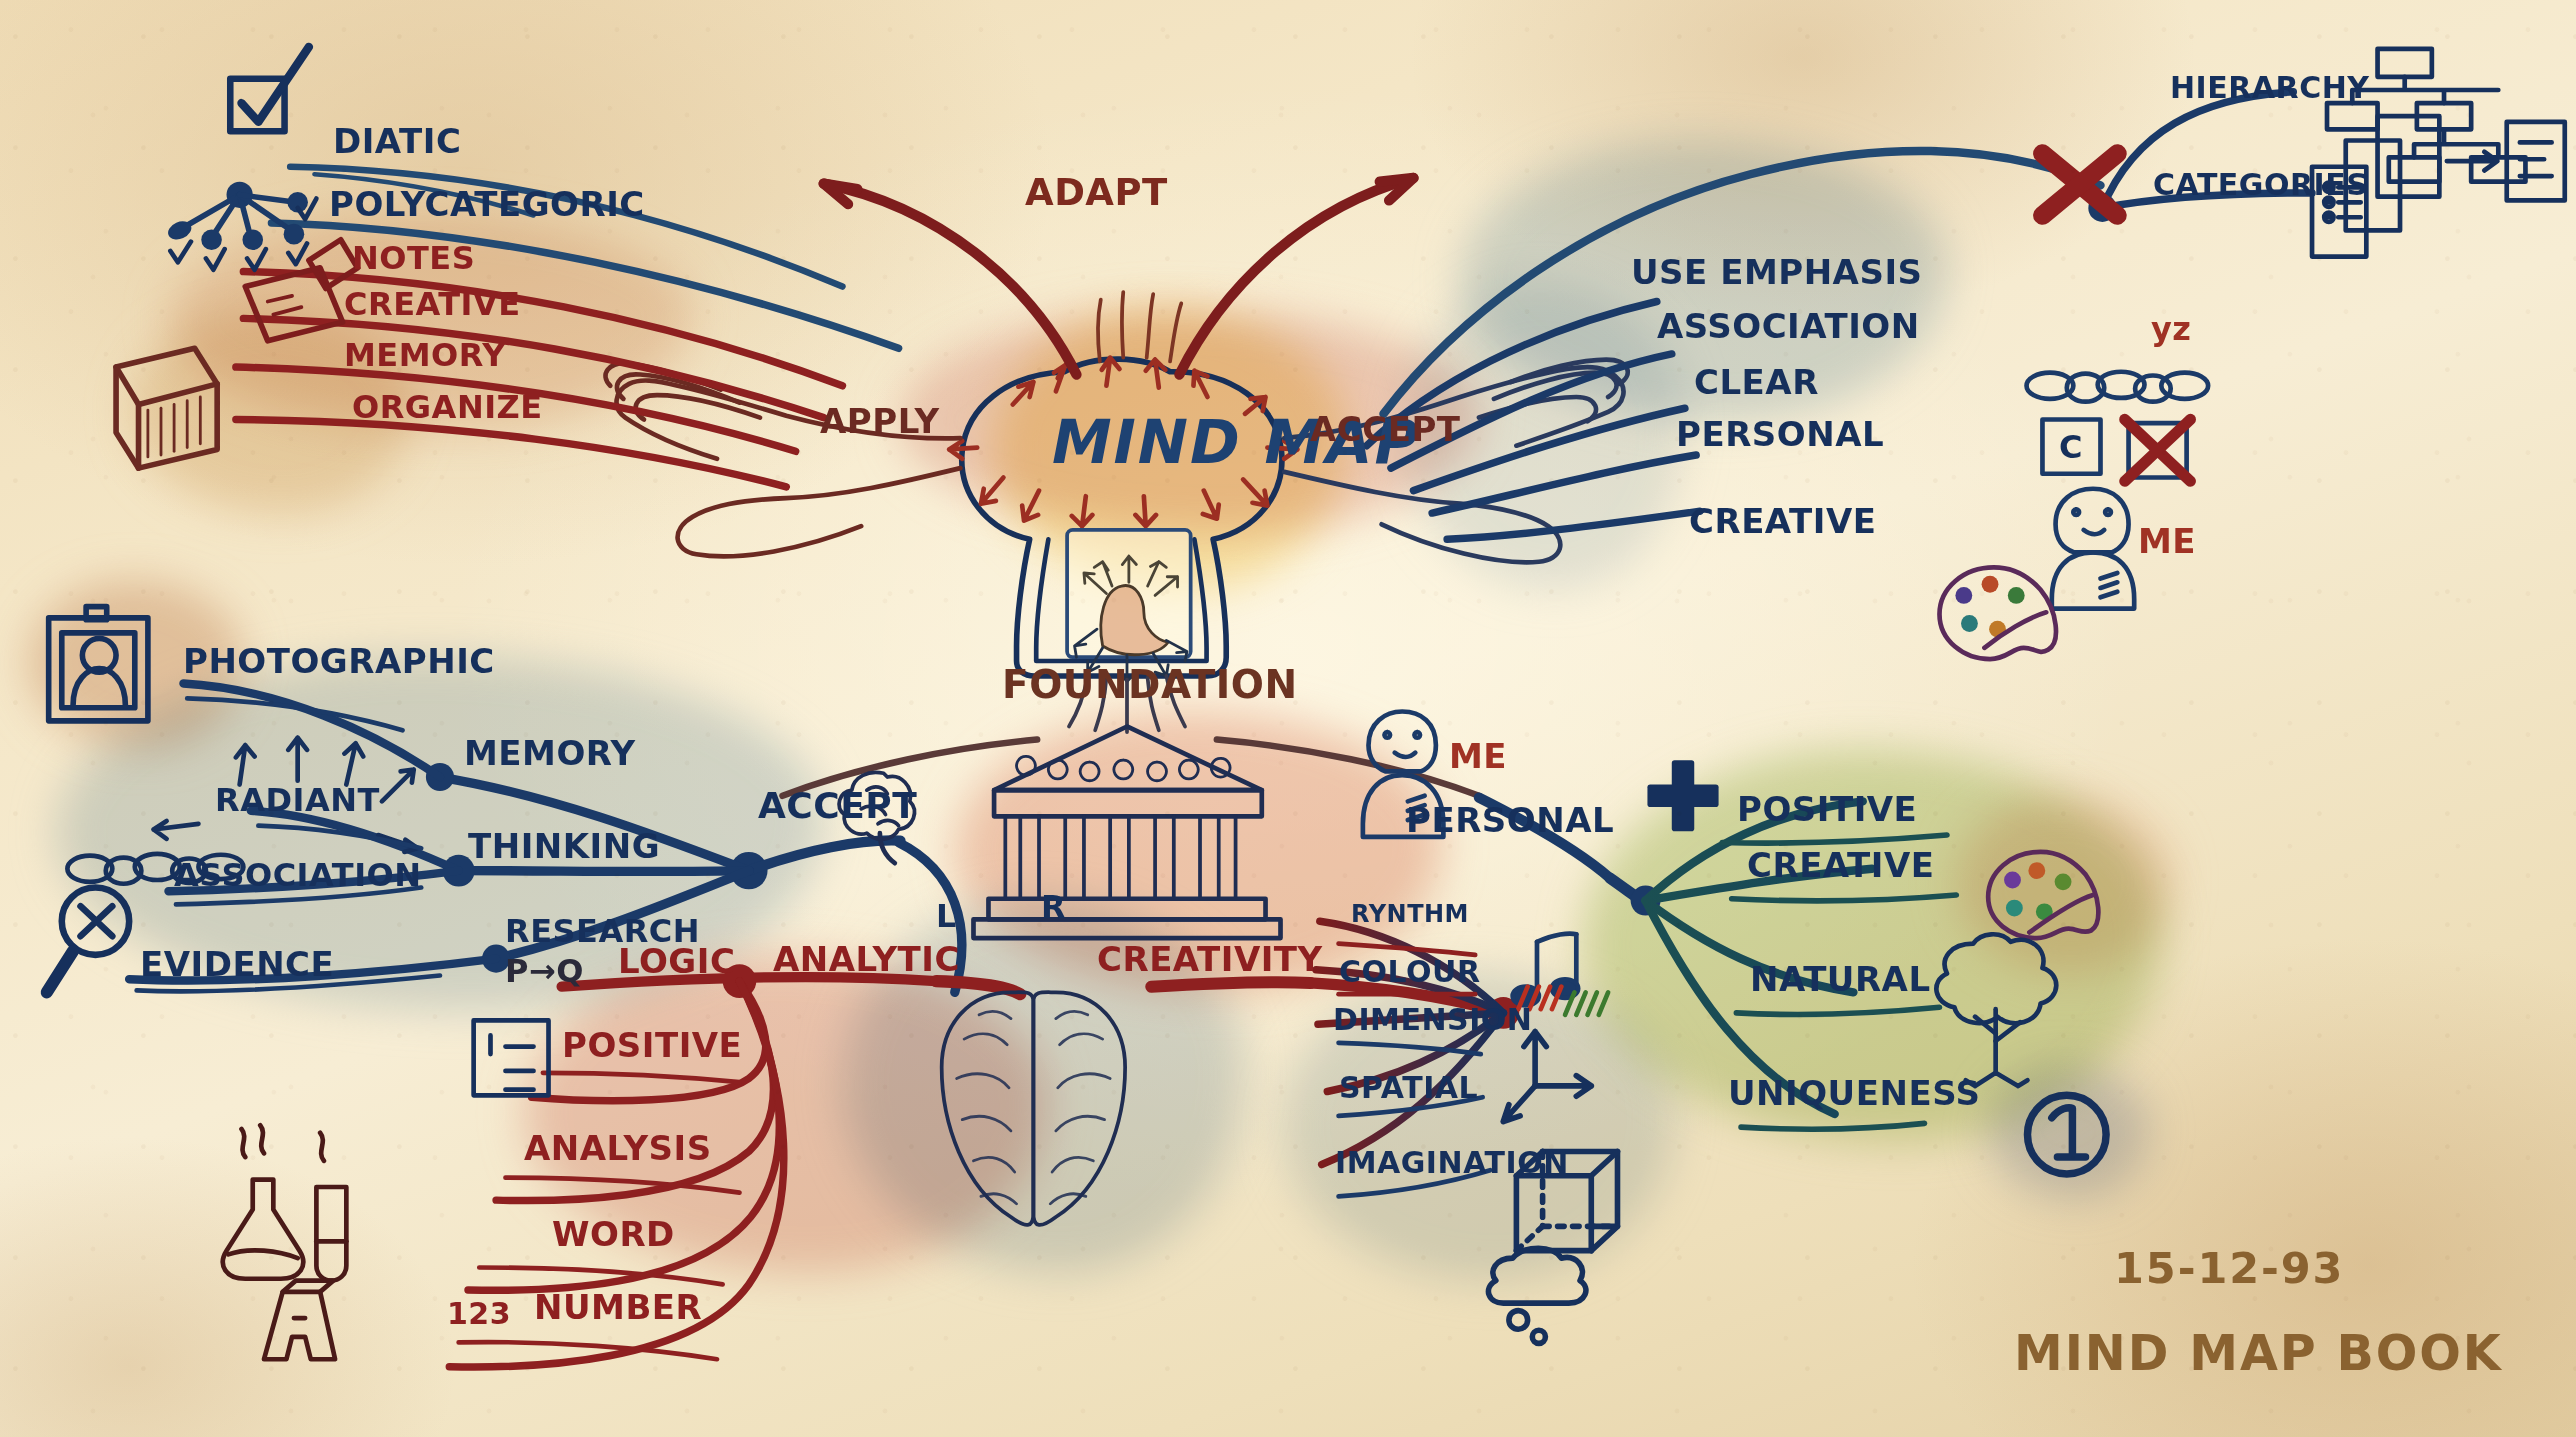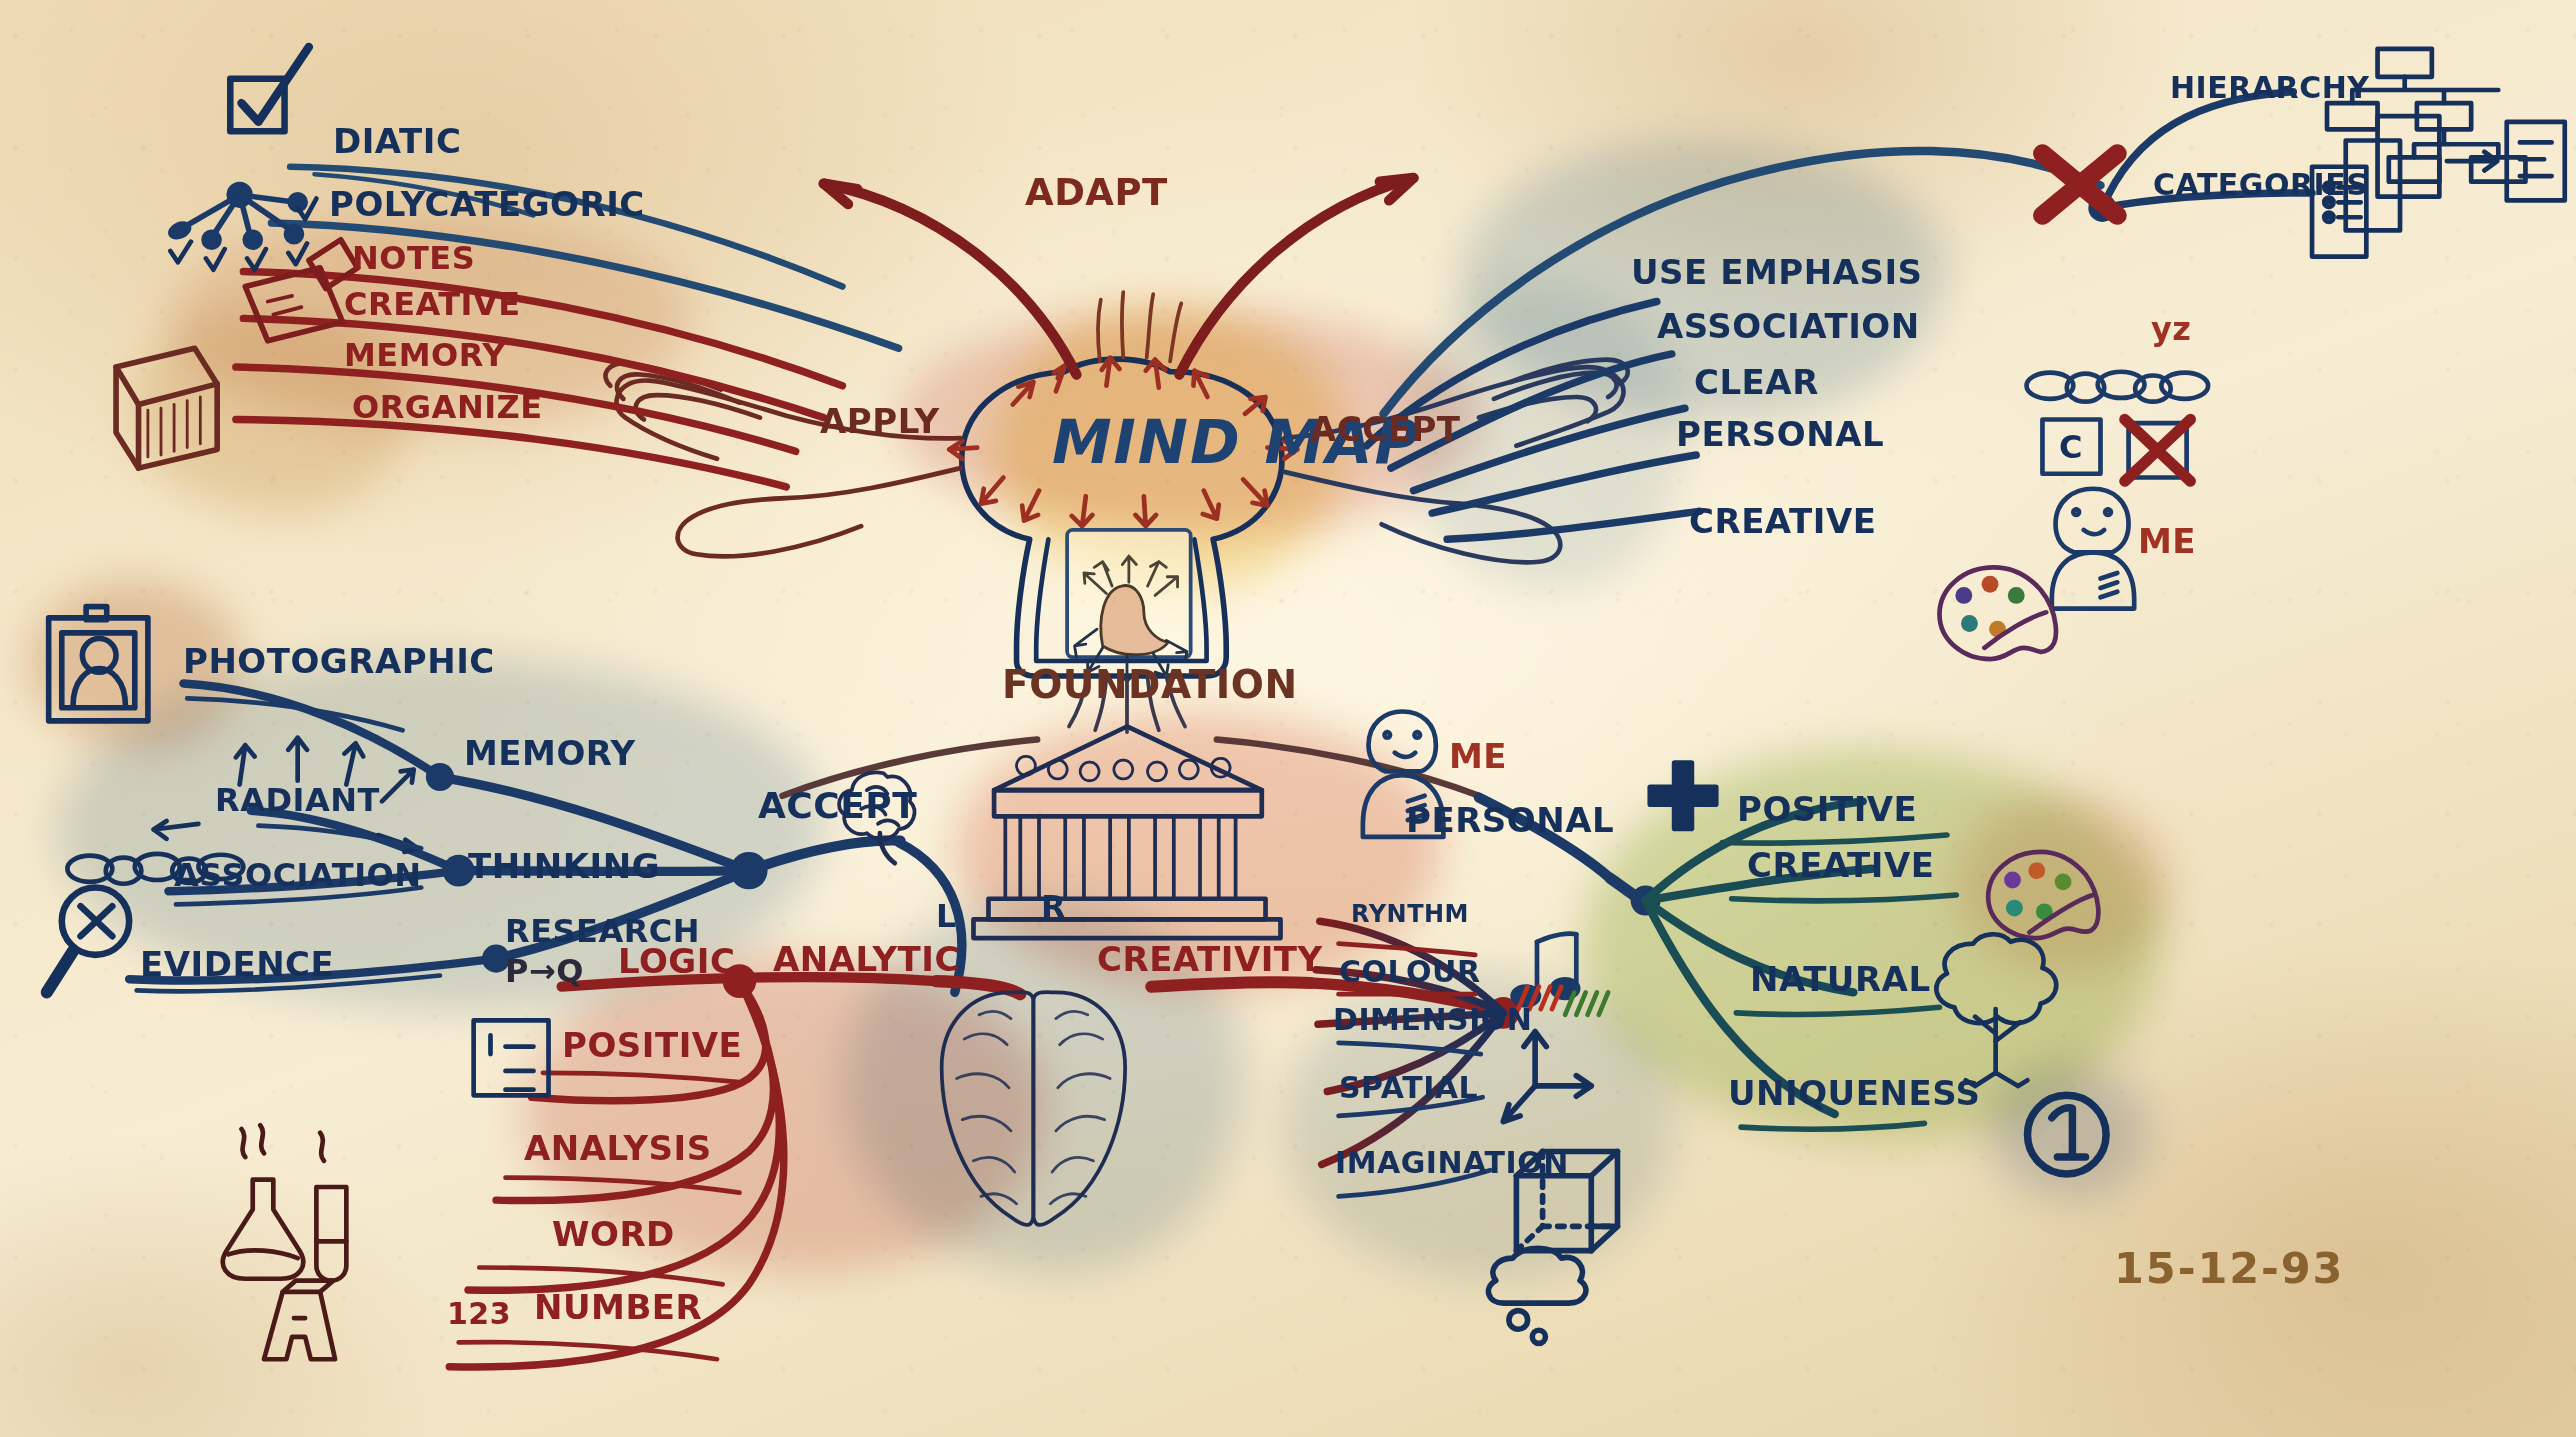--- a/index.html
+++ b/index.html
@@ -563,21 +563,21 @@
   <div class="lbl navy" style="left:1676px;top:417px;font-size:34px;">PERSONAL</div>
   <div class="lbl navy" style="left:1689px;top:504px;font-size:34px;">CREATIVE</div>
 
   <div class="lbl" style="left:2151px;top:313px;font-size:32px;color:#a03224;text-transform:lowercase;">YZ</div>
   <div class="lbl" style="left:2059px;top:431px;font-size:32px;color:#16305c;">C</div>
   <div class="lbl" style="left:2138px;top:524px;font-size:34px;color:#a03224;">ME</div>
 
   <div class="lbl navy" style="left:183px;top:644px;font-size:34px;">PHOTOGRAPHIC</div>
   <div class="lbl navy" style="left:464px;top:736px;font-size:34px;">MEMORY</div>
   <div class="lbl navy" style="left:215px;top:784px;font-size:32px;">RADIANT</div>
-  <div class="lbl navy" style="left:468px;top:829px;font-size:34px;margin-top:20px;">THINKING</div>
+  <div class="lbl navy" style="left:468px;top:829px;font-size:34px;">THINKING</div>
   <div class="lbl navy" style="left:174px;top:859px;font-size:32px;">ASSOCIATION</div>
   <div class="lbl navy" style="left:505px;top:915px;font-size:32px;">RESEARCH</div>
   <div class="lbl navy" style="left:140px;top:947px;font-size:34px;">EVIDENCE</div>
   <div class="lbl navy" style="left:758px;top:788px;font-size:36px;">ACCEPT</div>
 
   <div class="lbl red" style="left:505px;top:955px;font-size:32px;color:#2a2a3a;">P→Q</div>
   <div class="lbl red" style="left:618px;top:944px;font-size:34px;">LOGIC</div>
   <div class="lbl red" style="left:773px;top:942px;font-size:34px;">ANALYTIC</div>
   <div class="lbl red" style="left:562px;top:1028px;font-size:34px;">POSITIVE</div>
   <div class="lbl red" style="left:524px;top:1131px;font-size:34px;">ANALYSIS</div>
@@ -596,15 +596,16 @@
   <div class="lbl navy" style="left:1335px;top:1148px;font-size:30px;">IMAGINATION</div>
 
   <div class="lbl" style="left:1449px;top:739px;font-size:34px;color:#a03224;">ME</div>
   <div class="lbl navy" style="left:1406px;top:803px;font-size:34px;">PERSONAL</div>
   <div class="lbl navy" style="left:1737px;top:792px;font-size:34px;">POSITIVE</div>
   <div class="lbl navy" style="left:1747px;top:848px;font-size:34px;">CREATIVE</div>
   <div class="lbl navy" style="left:1750px;top:962px;font-size:34px;">NATURAL</div>
   <div class="lbl navy" style="left:1728px;top:1076px;font-size:34px;">UNIQUENESS</div>
 
   <div class="lbl sepia" style="left:2114px;top:1247px;font-size:43px;letter-spacing:1.9px;">15-12-93</div>
+  <div class="lbl sepia" style="left:2014px;top:1329px;font-size:49px;letter-spacing:1.9px;">MIND MAP BOOK</div>
 
 </div>
 
 
 </body></html>

